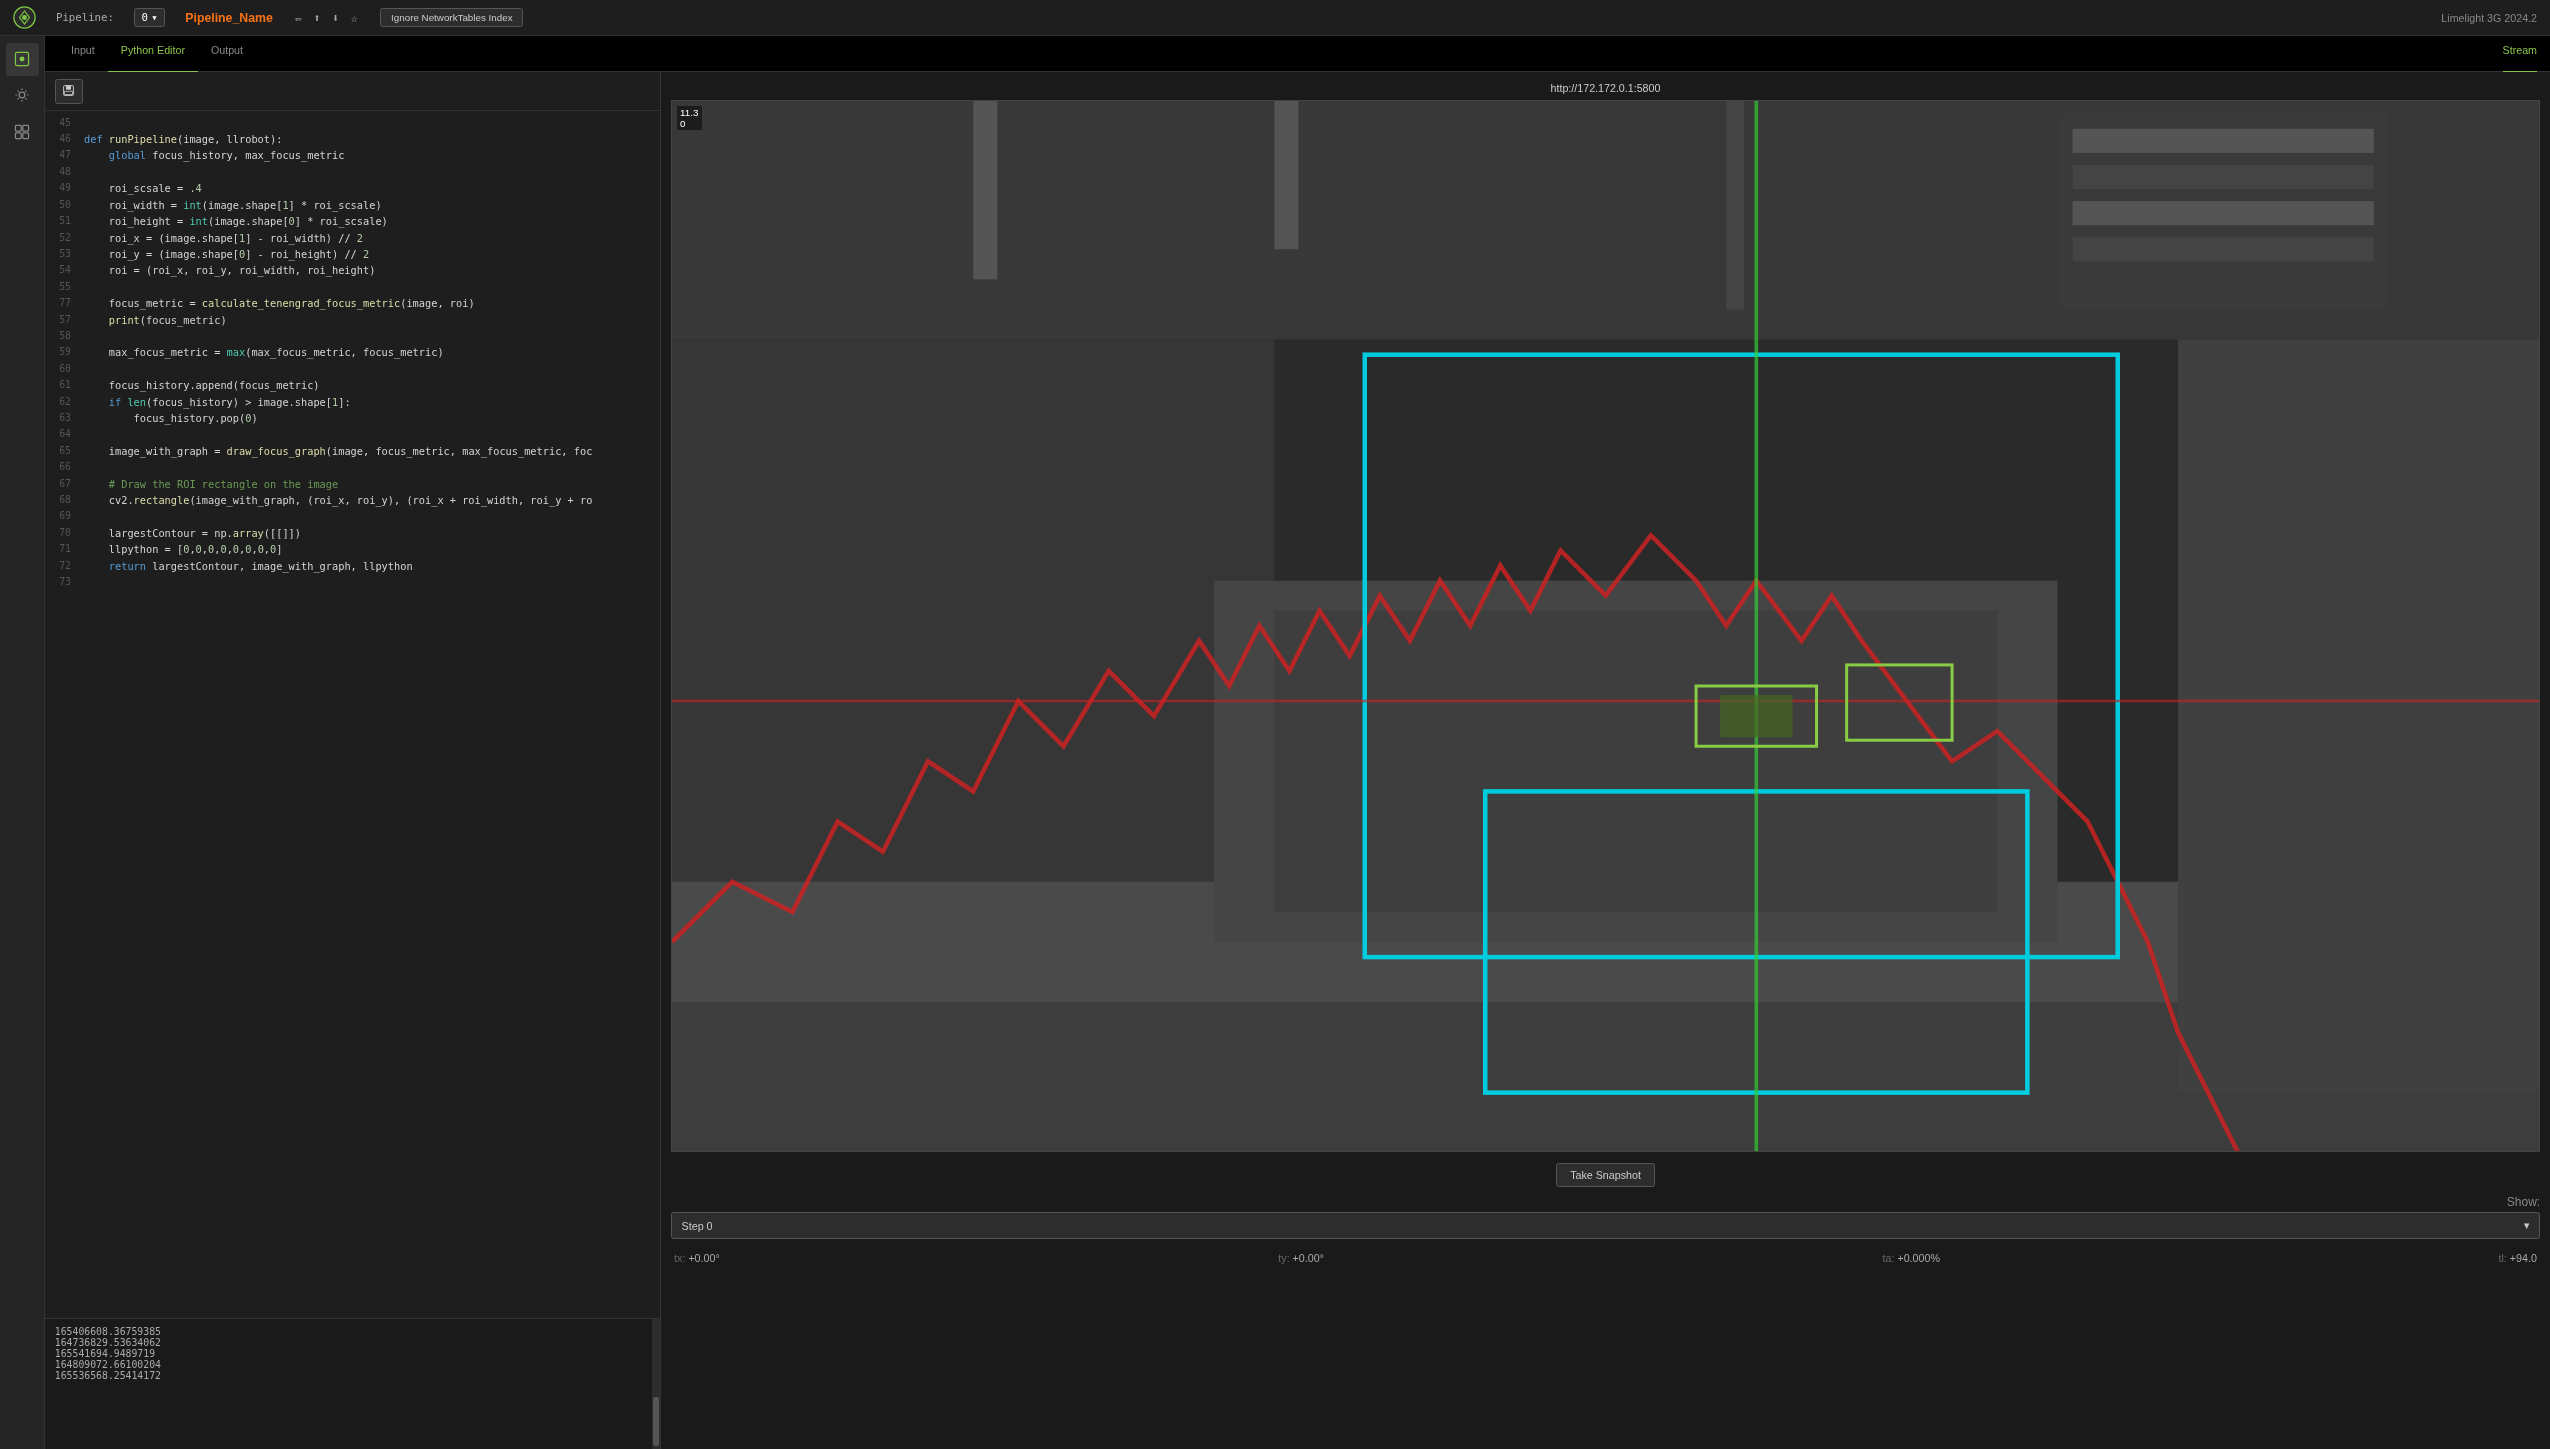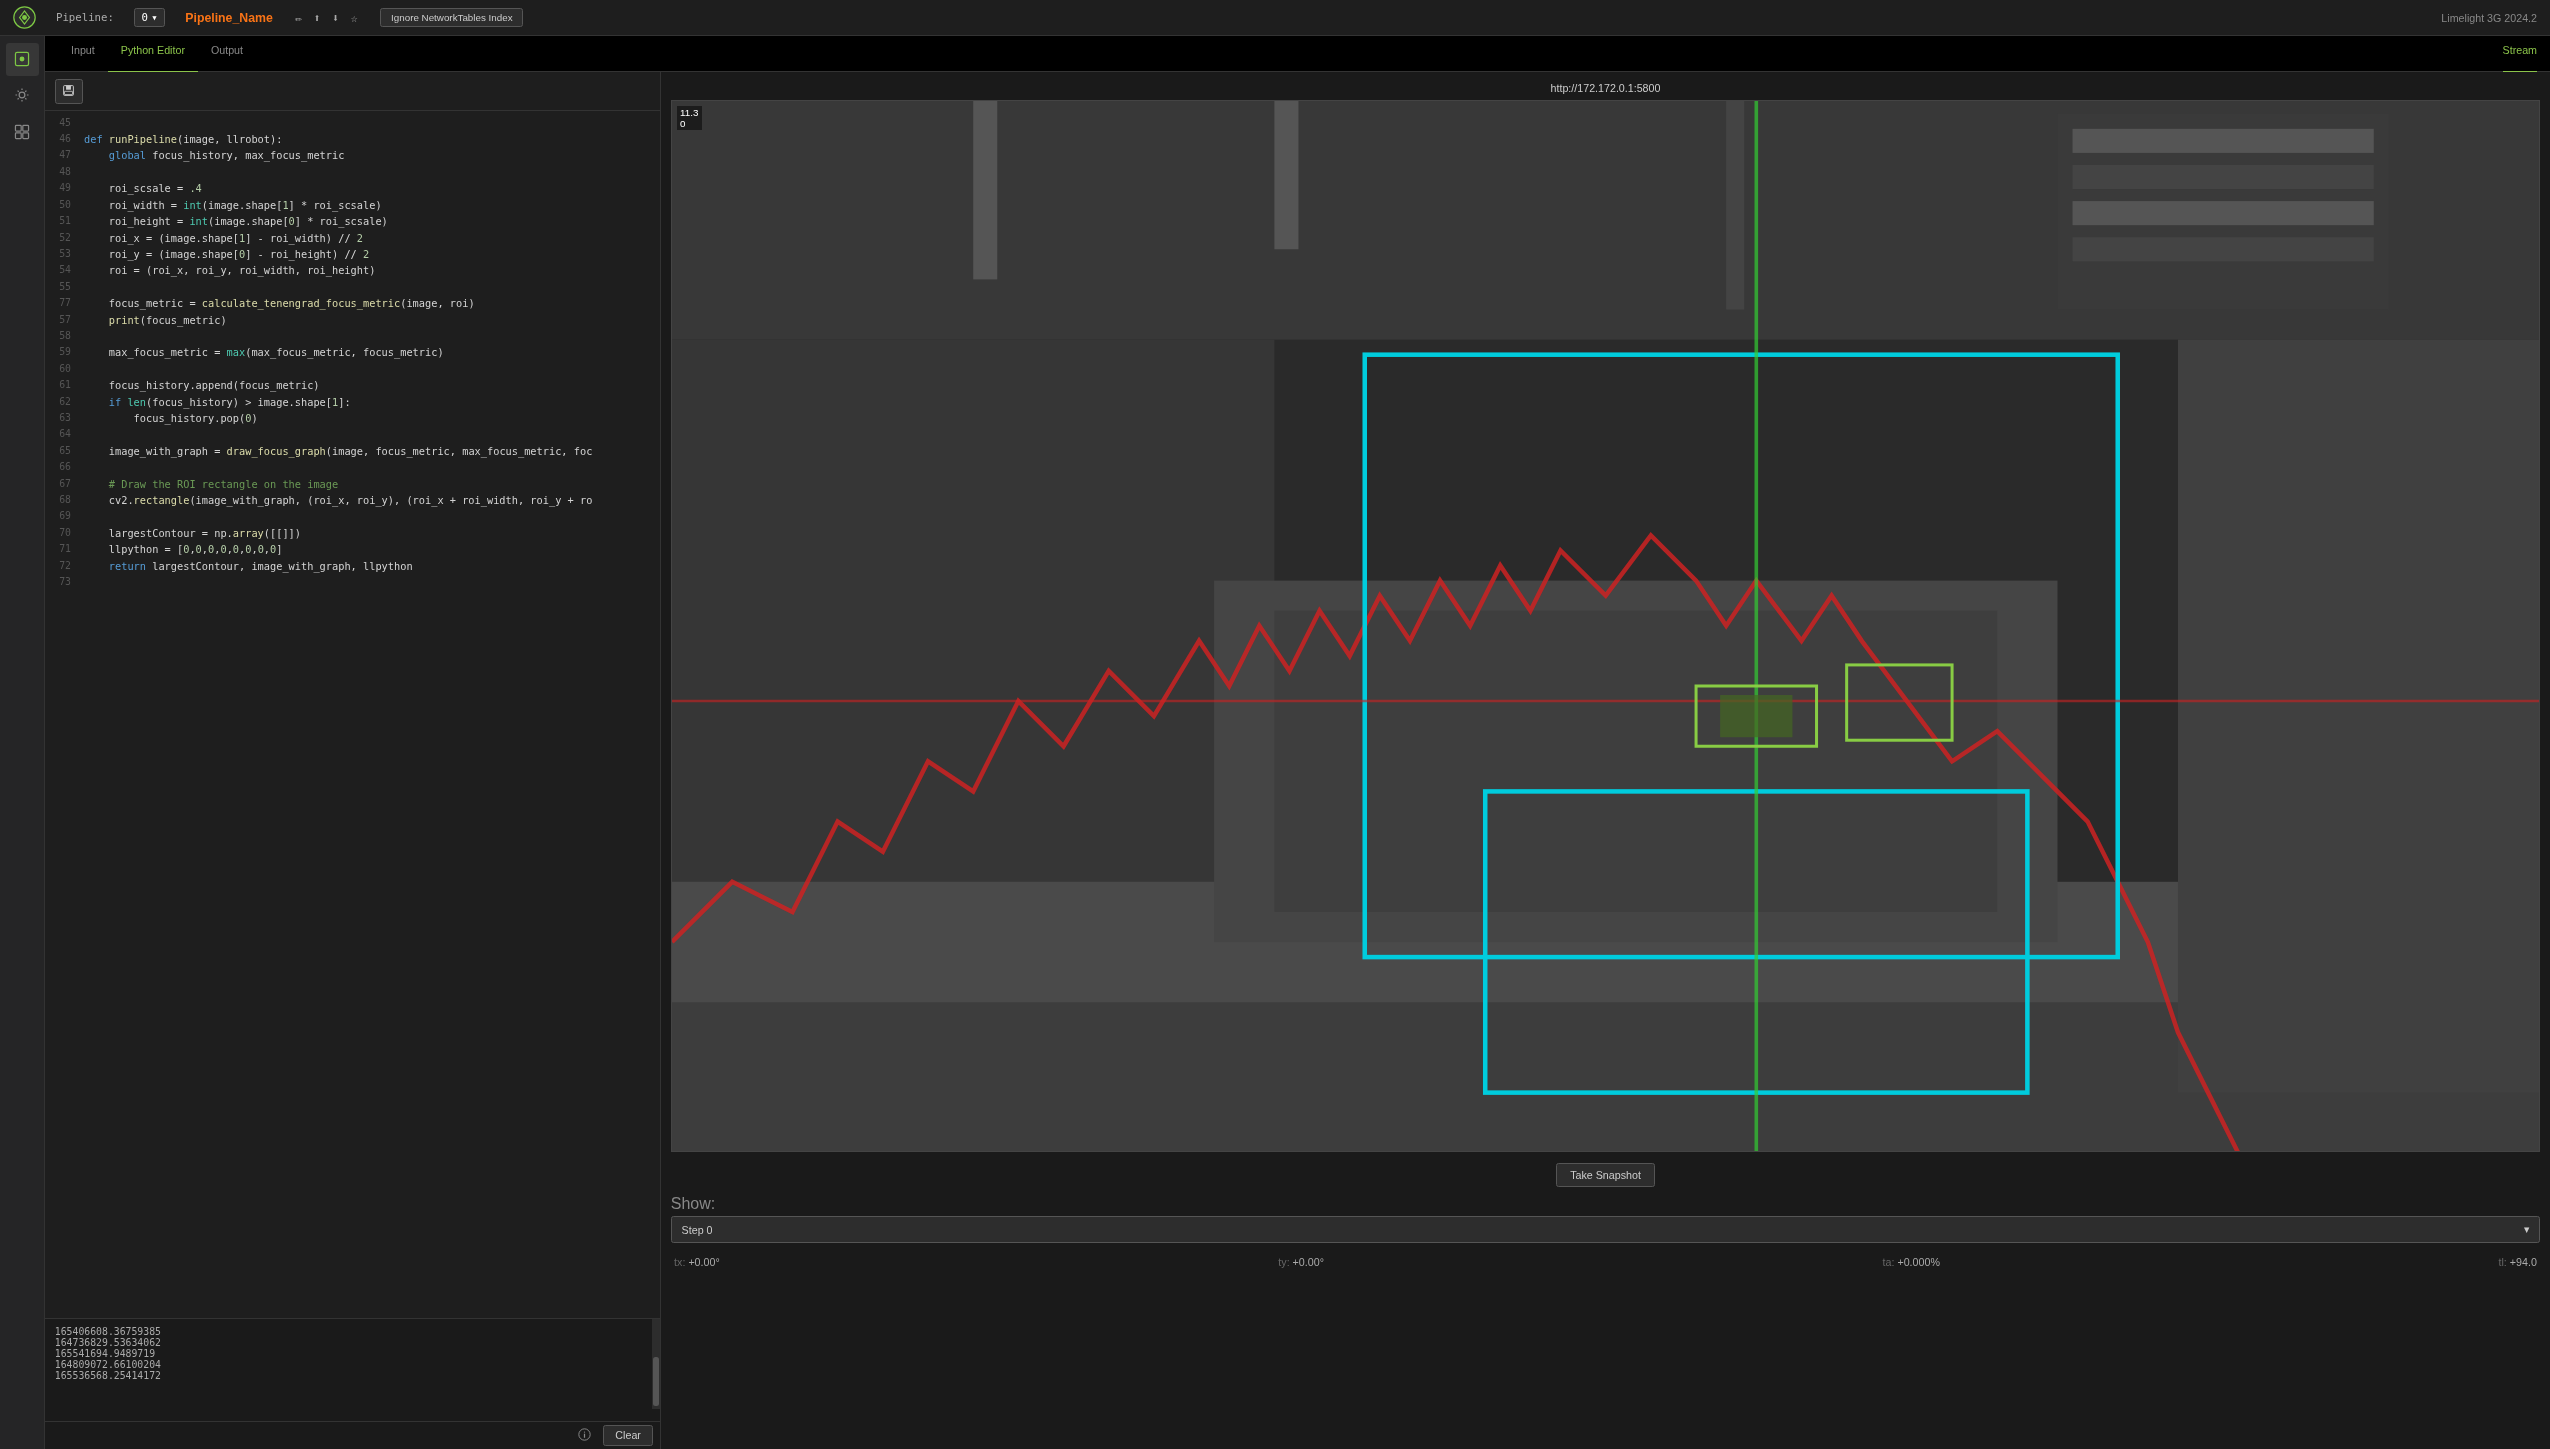--- a/index.html
+++ b/index.html
@@ -309,24 +309,24 @@
       padding: 4.9px 13px;
       color: #ccc;
       cursor: pointer;
       font-size: 10.7px;
       font-family: sans-serif;
       display: block;
       margin: 3.3px auto;
     }
 
     .show-label {
-      text-align: left;
+      text-align: right;
       color: #888;
       font-family: sans-serif;
-      font-size: 16px;
+      font-size: 12px;
       margin: 4.9px 0 3.3px 0;
     }
 
     .step-select {
       width: 100%;
       background: #2d2d2d;
       border: 0.8px solid #555;
       border-radius: 2.5px;
       padding: 5.7px 9.8px;
       color: #ccc;
@@ -616,30 +616,20 @@
             <div>165406608.36759385</div>
             <div>164736829.53634062</div>
             <div>165541694.9489719</div>
             <div>164809072.66100204</div>
             <div>165536568.25414172</div>
           </div>
           <div class="console-scroll-bar">
             <div class="console-scroll-thumb"></div>
           </div>
         </div>
-        <div id="console-footer">
-          <button class="console-btn">
-            <svg width="13" height="13" viewBox="0 0 16 16">
-              <circle cx="8" cy="8" r="7" fill="none" stroke="#888" stroke-width="1.2"></circle>
-              <line x1="8" y1="7" x2="8" y2="12" stroke="#888" stroke-width="1.5"></line>
-              <circle cx="8" cy="5" r="0.8" fill="#888"></circle>
-            </svg>
-          </button>
-          <button class="clear-btn">Clear</button>
-        </div>
       </div>
     </div>
 
     <div id="right-panel">
       <div class="stream-url">http://172.172.0.1:5800</div>
 
       <div id="camera-view">
         <svg class="camera-svg" viewBox="0 0 620 350" preserveAspectRatio="xMidYMid slice">
 
           <rect width="620" height="350" fill="#2a2a2a"></rect>

